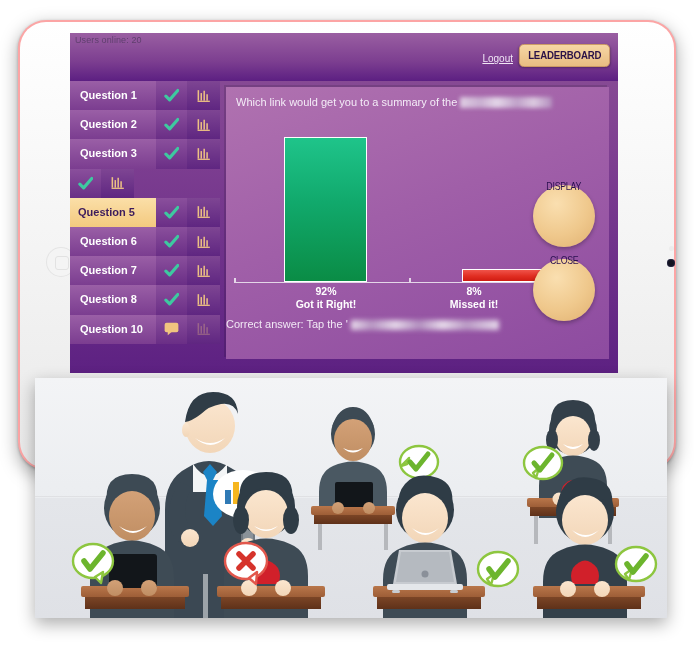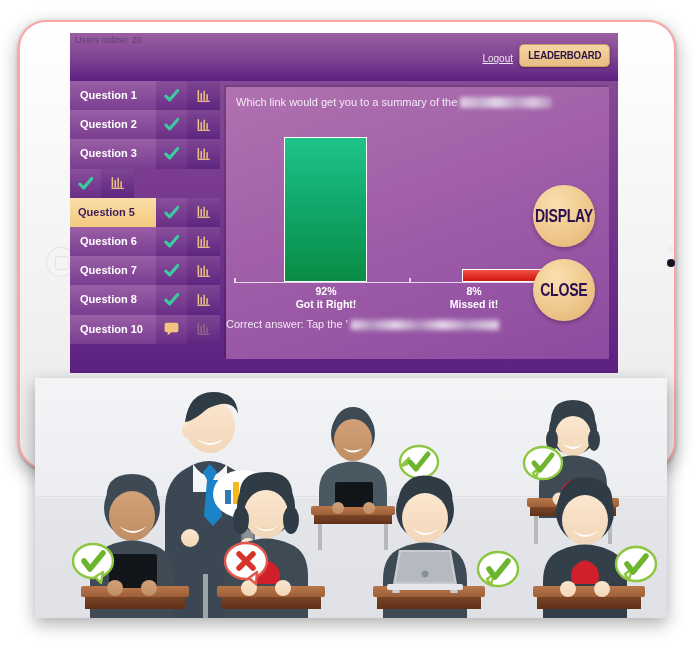--- a/index.html
+++ b/index.html
@@ -307,26 +307,25 @@
 
   
   .round-btn {
     position: absolute;
     width: 62px;
     height: 62px;
     border-radius: 50%;
     background: radial-gradient(circle at 38% 30%, #fadfb0 0%, #efc88c 55%, #e0b070 100%);
     border: none;
     color: #2a1050;
-    font-size: 16px;
-    font-weight: bold;
+    font-size: 10px;
+    font-weight: normal;
     letter-spacing: -0.3px;
     font-family: "Liberation Sans Narrow", "Liberation Sans", sans-serif;
     display: flex;
-    align-items: center;
     justify-content: center;
     cursor: pointer;
     box-shadow: 0 2px 4px rgba(0,0,0,.28);
   }
   .round-btn span { transform: scaleX(0.88) scaleY(1.18); display:block; }
   .btn-display { right: 14px; top: 98px; }
   .btn-close   { right: 14px; top: 172px; }
 
   
   .classroom {

